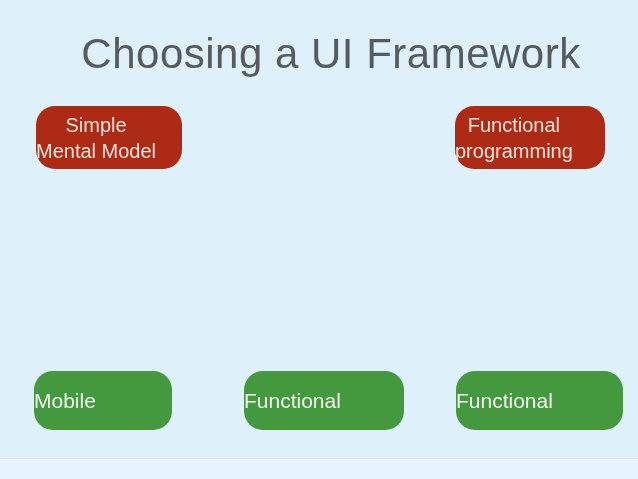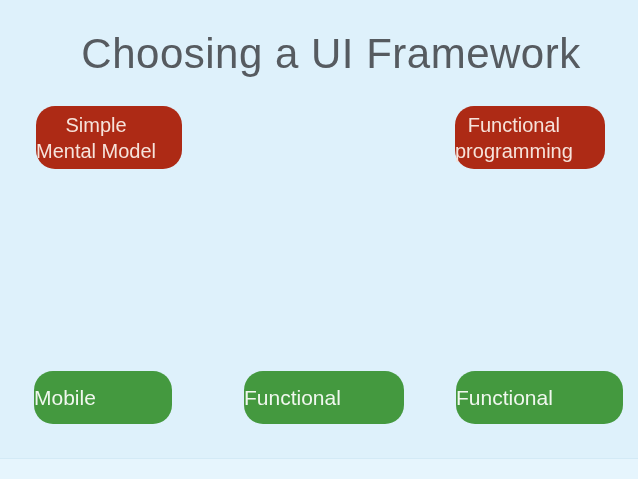--- a/index.html
+++ b/index.html
@@ -55,21 +55,21 @@
     font-size: 20px;
     line-height: 26px;
   }
   .card.green {
     background: var(--card-green, #44993f);
     color: var(--card-green-text, #f0f7ee);
     font-size: 21px;
     line-height: 25px;
   }
   .row-top    { top: 106px; height: 63px; }
-  .row-bottom { top: 371px; height: 53px; }
+  .row-bottom { top: 371px; height: 59px; }
   .card-tl { left: 36px;  width: 146px; }
   .card-tm { left: 244px; width: 160px; }
   .card-tr { left: 455px; width: 150px; }
   .card-bl { left: 34px;  width: 138px; }
   .card-bm { left: 244px; width: 160px; }
   .card-br { left: 456px; width: 167px; }
 </style>
 </head>
 <body>
 

